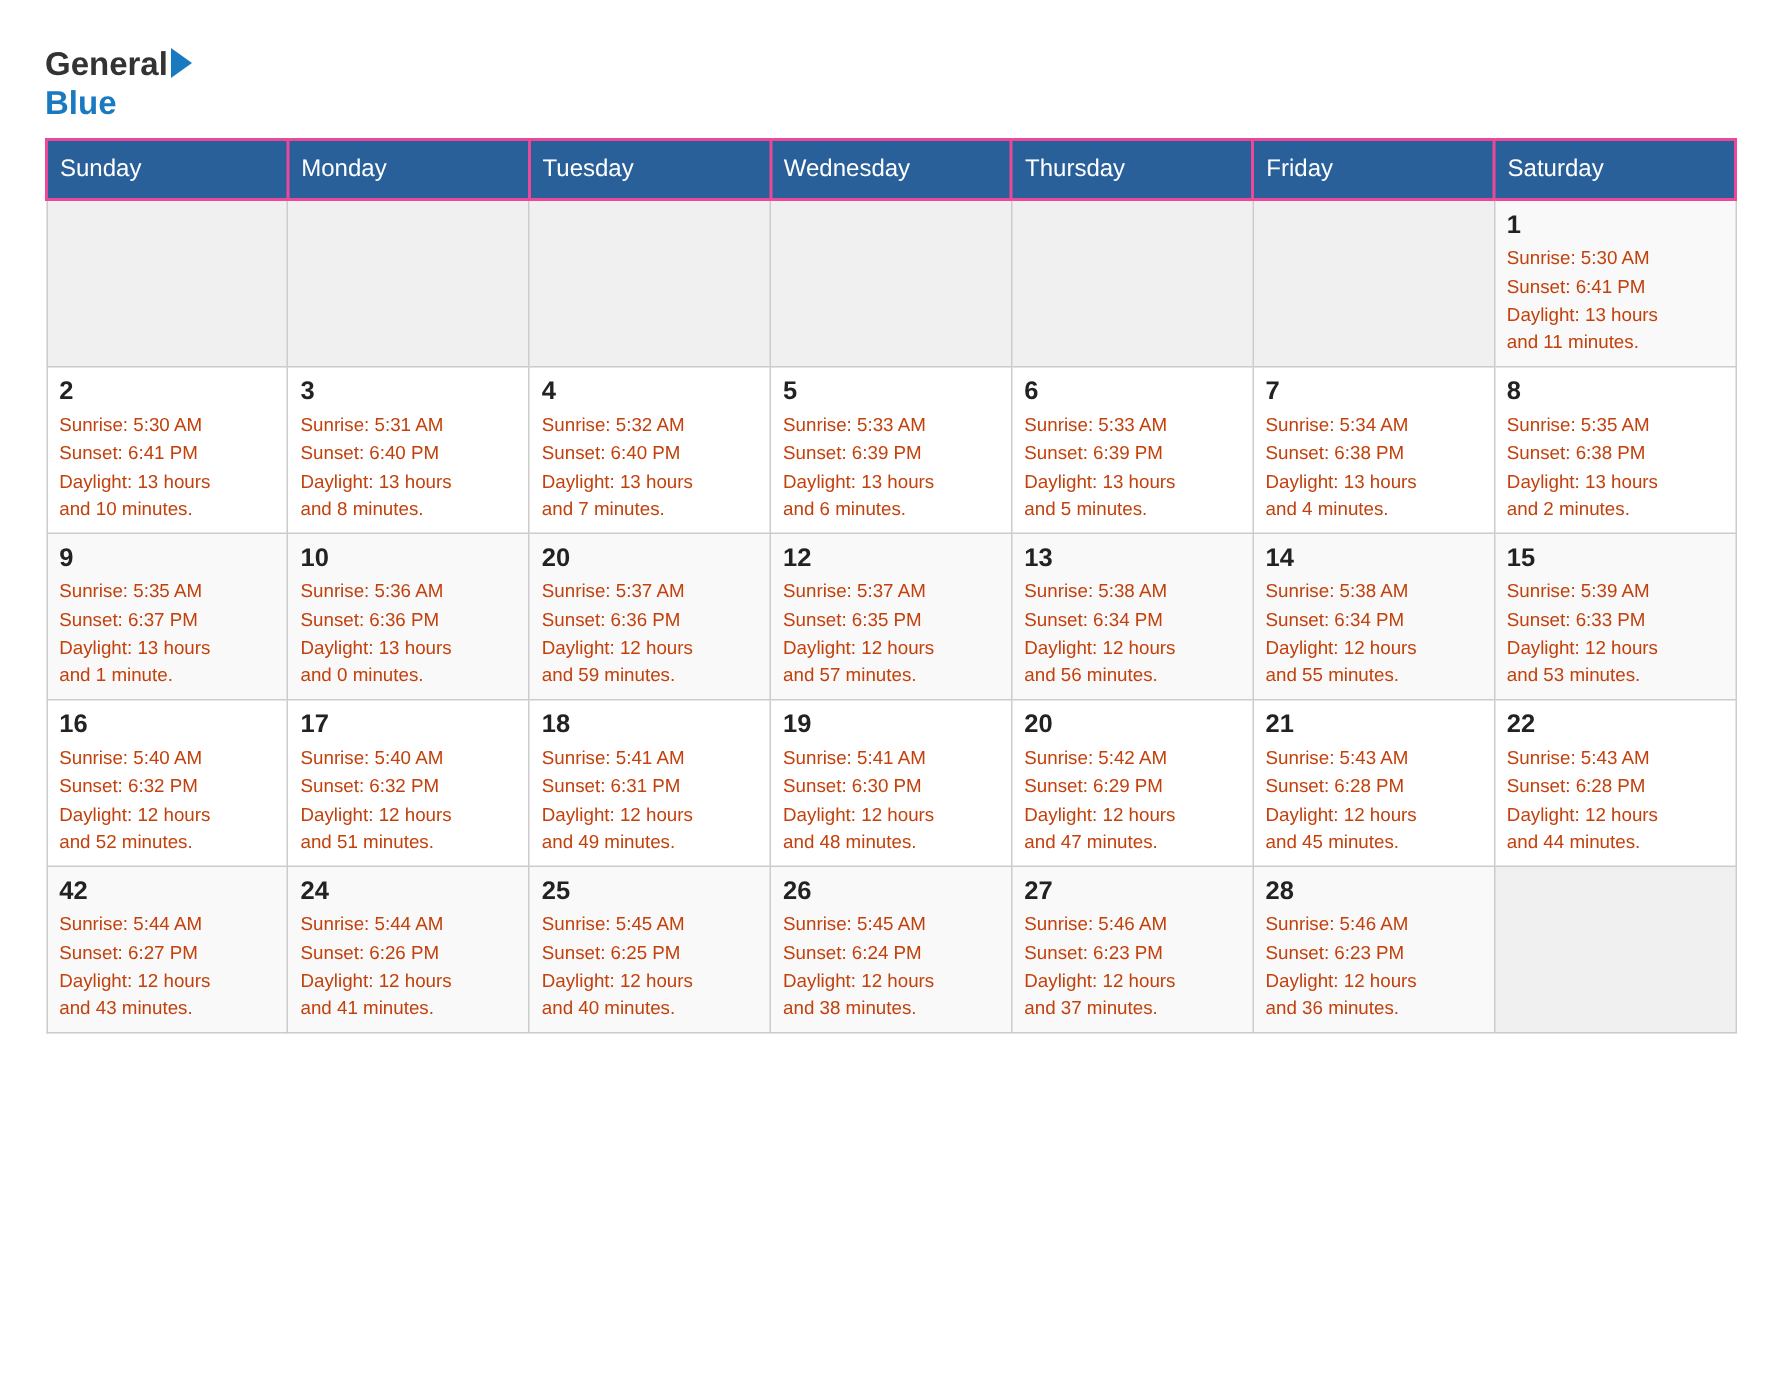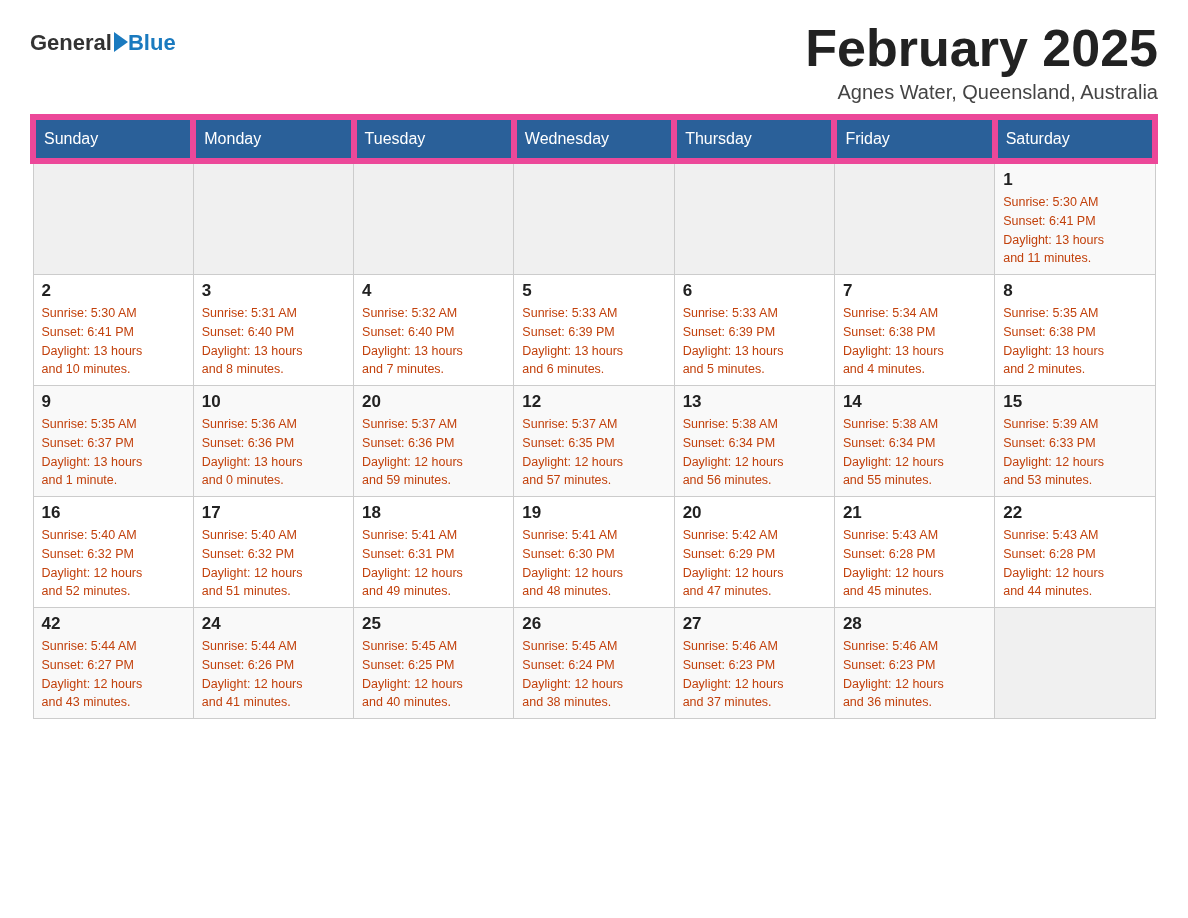--- a/index.html
+++ b/index.html
@@ -35,21 +35,21 @@
       width: 0;
       height: 0;
       border-left: 14px solid #1a7abf;
       border-top: 10px solid transparent;
       border-bottom: 10px solid transparent;
       margin-left: 2px;
       margin-top: -2px;
     }
     .logo-block {
       display: flex;
-      flex-direction: row;
+      flex-direction: column;
     }
     .logo-top-row {
       display: flex;
       align-items: center;
     }
     .title-block {
       text-align: right;
     }
     .month-title {
       font-size: 52px;
@@ -67,21 +67,21 @@
       border-collapse: collapse;
       margin-top: 10px;
     }
     .calendar thead th {
       background-color: #2a6099;
       color: #fff;
       padding: 10px 8px;
       font-size: 16px;
       font-weight: normal;
       text-align: left;
-      border: 6px solid #ec4899;
+      border: 2px solid #ec4899;
     }
     .calendar tbody td {
       vertical-align: top;
       padding: 6px 8px;
       border: 1px solid #ccc;
       width: 14.28%;
       min-height: 110px;
       font-size: 13px;
       color: #333;
       background: #fff;
@@ -117,24 +117,20 @@
 <div class="header">
   <div class="logo">
     <div class="logo-block">
       <div class="logo-top-row">
         <span class="logo-text-general">General</span>
         <div class="logo-arrow"></div>
       </div>
       <span class="logo-text-blue">Blue</span>
     </div>
   </div>
-  <div class="title-block">
-    <div class="month-title">February 2025</div>
-    <div class="location">Agnes Water, Queensland, Australia</div>
-  </div>
 </div>
 
 <table class="calendar">
   <thead>
     <tr>
     <th>Sunday</th>
         <th>Monday</th>
         <th>Tuesday</th>
         <th>Wednesday</th>
         <th>Thursday</th>

